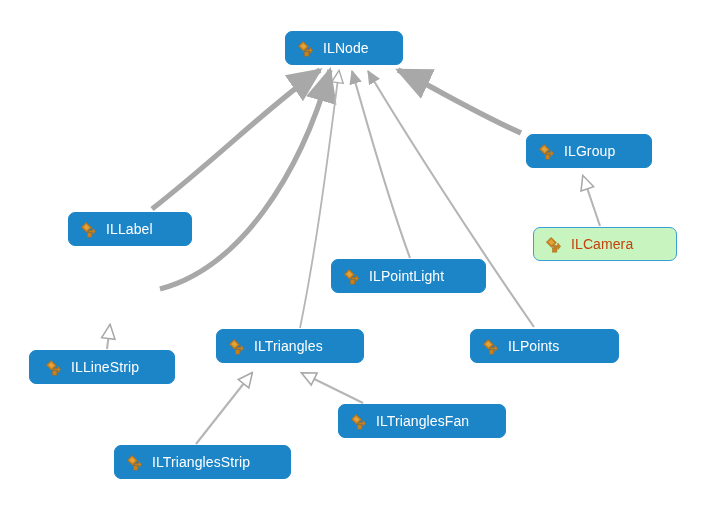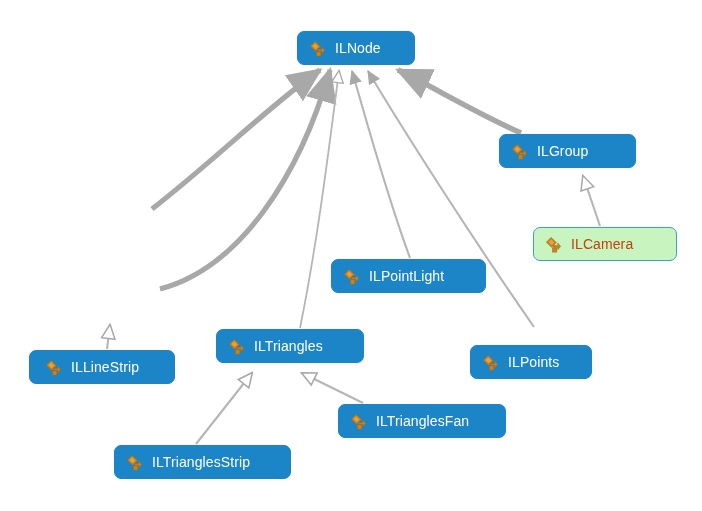--- a/index.html
+++ b/index.html
@@ -92,50 +92,59 @@
       <path d="M 600 226 L 583 176" fill="none" stroke="#b5b5b5" stroke-width="2.1" marker-end="url(#arrow-hollow)"></path>
 
       <path d="M 107 349 L 110 325" fill="none" stroke="#b5b5b5" stroke-width="2.1" marker-end="url(#arrow-hollow)"></path>
 
       <path d="M 196 444 L 252 373" fill="none" stroke="#b5b5b5" stroke-width="2.1" marker-end="url(#arrow-hollow)"></path>
 
       <path d="M 363 403 L 302 373" fill="none" stroke="#b5b5b5" stroke-width="2.1" marker-end="url(#arrow-hollow)"></path>
     </g>
   </svg>
 
-  <div class="class-node normal" style="left:285px; top:31px; width:118px;margin-left:12px;">
+  <div class="class-node normal" style="left:285px; top:31px; width:118px;">
     <svg class="node-icon" viewBox="0 0 20 20">
       <path d="M2.5 7.5 L7.5 2.5 L13 8 L8 13 Z" fill="#c8821e" stroke="#a8691a" stroke-width="0.7"></path>
       <path d="M4.6 7.4 L7.6 4.5 L11 7.9 L8 10.8 Z" fill="#e2a33c"></path>
       <path d="M10 11 L14.5 11 L14.5 8.5 L17.5 12 L14.5 15.5 L14.5 13 L10 13 Z" fill="#c8821e" stroke="#a8691a" stroke-width="0.6"></path>
       <rect x="9" y="13.5" width="4.5" height="4.5" fill="#c8821e" stroke="#a8691a" stroke-width="0.6"></rect>
     </svg>
     <span class="node-label">ILNode</span>
   </div>
 
-  <div class="class-node normal" style="left:499px; top:134px; width:137px;">
+  <div class="class-node normal" style="left:526px; top:134px; width:126px;">
     <svg class="node-icon" viewBox="0 0 20 20">
       <path d="M2.5 7.5 L7.5 2.5 L13 8 L8 13 Z" fill="#c8821e" stroke="#a8691a" stroke-width="0.7"></path>
       <path d="M4.6 7.4 L7.6 4.5 L11 7.9 L8 10.8 Z" fill="#e2a33c"></path>
       <path d="M10 11 L14.5 11 L14.5 8.5 L17.5 12 L14.5 15.5 L14.5 13 L10 13 Z" fill="#c8821e" stroke="#a8691a" stroke-width="0.6"></path>
       <rect x="9" y="13.5" width="4.5" height="4.5" fill="#c8821e" stroke="#a8691a" stroke-width="0.6"></rect>
     </svg>
     <span class="node-label">ILGroup</span>
   </div>
 
   <div class="class-node highlight" style="left:533px; top:227px; width:144px;">
     <svg class="node-icon" viewBox="0 0 20 20">
       <path d="M2.5 7.5 L7.5 2.5 L13 8 L8 13 Z" fill="#c8821e" stroke="#a8691a" stroke-width="0.7"></path>
       <path d="M4.6 7.4 L7.6 4.5 L11 7.9 L8 10.8 Z" fill="#e2a33c"></path>
       <path d="M10 11 L14.5 11 L14.5 8.5 L17.5 12 L14.5 15.5 L14.5 13 L10 13 Z" fill="#c8821e" stroke="#a8691a" stroke-width="0.6"></path>
       <rect x="9" y="13.5" width="4.5" height="4.5" fill="#c8821e" stroke="#a8691a" stroke-width="0.6"></rect>
     </svg>
     <span class="node-label">ILCamera</span>
   </div>
 
+  <div class="class-node normal" style="left:68px; top:212px; width:124px;">
+    <svg class="node-icon" viewBox="0 0 20 20">
+      <path d="M2.5 7.5 L7.5 2.5 L13 8 L8 13 Z" fill="#c8821e" stroke="#a8691a" stroke-width="0.7"></path>
+      <path d="M4.6 7.4 L7.6 4.5 L11 7.9 L8 10.8 Z" fill="#e2a33c"></path>
+      <path d="M10 11 L14.5 11 L14.5 8.5 L17.5 12 L14.5 15.5 L14.5 13 L10 13 Z" fill="#c8821e" stroke="#a8691a" stroke-width="0.6"></path>
+      <rect x="9" y="13.5" width="4.5" height="4.5" fill="#c8821e" stroke="#a8691a" stroke-width="0.6"></rect>
+    </svg>
+    <span class="node-label">ILLabel</span>
+  </div>
 
 
   <div class="class-node normal" style="left:29px; top:350px; width:146px;padding-left:14px;">
     <svg class="node-icon" viewBox="0 0 20 20">
       <path d="M2.5 7.5 L7.5 2.5 L13 8 L8 13 Z" fill="#c8821e" stroke="#a8691a" stroke-width="0.7"></path>
       <path d="M4.6 7.4 L7.6 4.5 L11 7.9 L8 10.8 Z" fill="#e2a33c"></path>
       <path d="M10 11 L14.5 11 L14.5 8.5 L17.5 12 L14.5 15.5 L14.5 13 L10 13 Z" fill="#c8821e" stroke="#a8691a" stroke-width="0.6"></path>
       <rect x="9" y="13.5" width="4.5" height="4.5" fill="#c8821e" stroke="#a8691a" stroke-width="0.6"></rect>
     </svg>
     <span class="node-label">ILLineStrip</span>
@@ -154,21 +163,21 @@
   <div class="class-node normal" style="left:331px; top:259px; width:155px;">
     <svg class="node-icon" viewBox="0 0 20 20">
       <path d="M2.5 7.5 L7.5 2.5 L13 8 L8 13 Z" fill="#c8821e" stroke="#a8691a" stroke-width="0.7"></path>
       <path d="M4.6 7.4 L7.6 4.5 L11 7.9 L8 10.8 Z" fill="#e2a33c"></path>
       <path d="M10 11 L14.5 11 L14.5 8.5 L17.5 12 L14.5 15.5 L14.5 13 L10 13 Z" fill="#c8821e" stroke="#a8691a" stroke-width="0.6"></path>
       <rect x="9" y="13.5" width="4.5" height="4.5" fill="#c8821e" stroke="#a8691a" stroke-width="0.6"></rect>
     </svg>
     <span class="node-label">ILPointLight</span>
   </div>
 
-  <div class="class-node normal" style="left:470px; top:345px; width:122px;">
+  <div class="class-node normal" style="left:470px; top:329px; width:149px;">
     <svg class="node-icon" viewBox="0 0 20 20">
       <path d="M2.5 7.5 L7.5 2.5 L13 8 L8 13 Z" fill="#c8821e" stroke="#a8691a" stroke-width="0.7"></path>
       <path d="M4.6 7.4 L7.6 4.5 L11 7.9 L8 10.8 Z" fill="#e2a33c"></path>
       <path d="M10 11 L14.5 11 L14.5 8.5 L17.5 12 L14.5 15.5 L14.5 13 L10 13 Z" fill="#c8821e" stroke="#a8691a" stroke-width="0.6"></path>
       <rect x="9" y="13.5" width="4.5" height="4.5" fill="#c8821e" stroke="#a8691a" stroke-width="0.6"></rect>
     </svg>
     <span class="node-label">ILPoints</span>
   </div>
 
   <div class="class-node normal" style="left:338px; top:404px; width:168px;">

